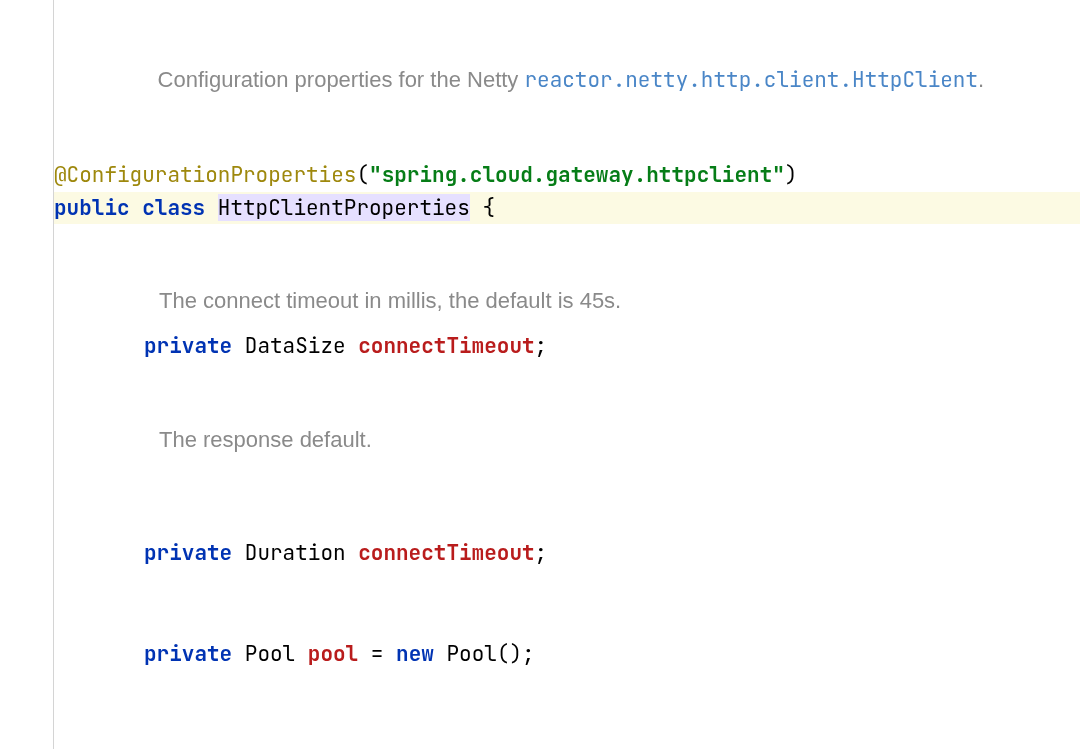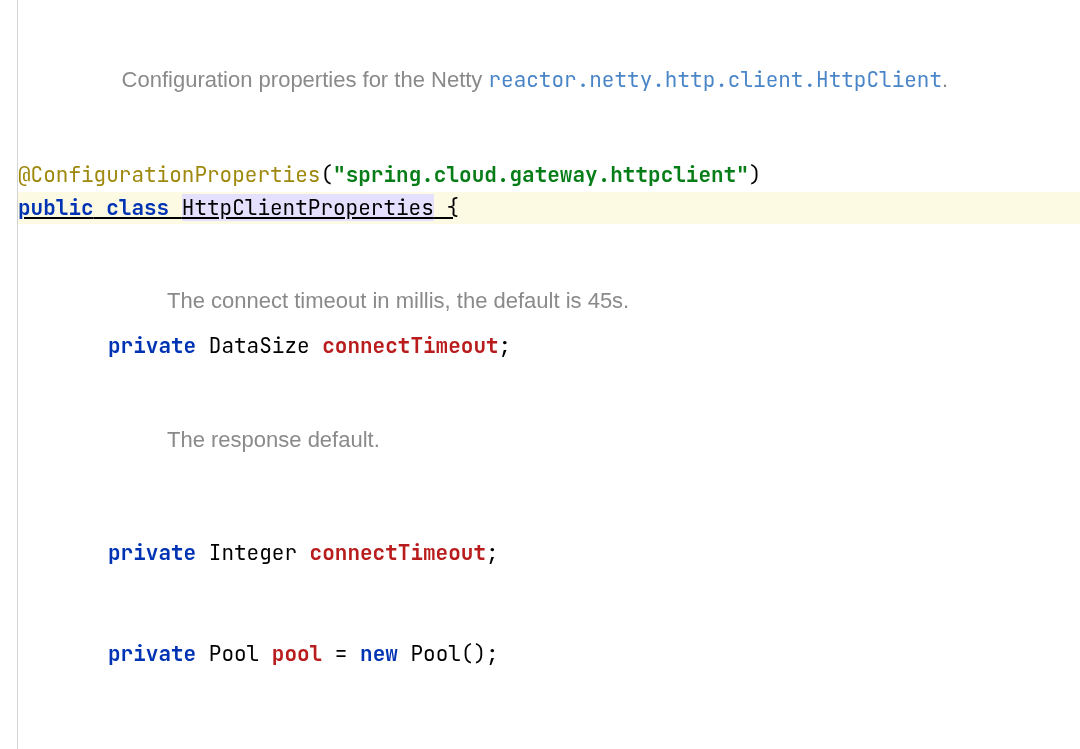--- a/index.html
+++ b/index.html
@@ -10,20 +10,21 @@
     background: #ffffff;
     font-family: "JetBrains Mono", "Fira Code", "Menlo", "Consolas", monospace;
     font-size: 21px;
     line-height: 1.55;
     color: #000;
     overflow: hidden;
   }
   .editor {
     display: flex;
     height: 100%;
+    margin-left: 36px;
   }
   .gutter {
     width: 17px;
     flex: none;
     background: #ffffff;
     border-right: 1px solid #d4d4d4;
   }
   .code-area {
     flex: 1;
     padding: 30px 0 0 0;
@@ -57,21 +58,20 @@
   }
   .inner {
     padding-left: 90px;
   }
   .doc-block {
     display: flex;
     align-items: flex-end;
     margin-left: 90px;
     margin-top: 10px;
     margin-bottom: 10px;
-    gap: 44px;
   }
   .doc-bar {
     width: 3px;
     background: #d4d4d4;
     margin-right: 12px;
   }
   .doc-text {
     color: #8a8a8a;
     font-family: -apple-system, BlinkMacSystemFont, "Segoe UI", Helvetica, Arial, sans-serif;
     font-size: 22px;
@@ -88,21 +88,21 @@
   <div class="code-area">
 
     <div class="line">
       <span class="doc-comment">Configuration properties for the Netty </span><span class="doc-link">reactor.netty.http.client.HttpClient</span><span class="doc-comment">.</span>
     </div>
 
     <div class="spacer-sm"></div>
 
     <div class="line" style="padding-left:0;"><span class="ann">@</span><span class="ann">ConfigurationProperties</span><span class="punct">(</span><span class="string">"spring.cloud.gateway.httpclient"</span><span class="punct">)</span></div>
 
-    <div class="line highlight" style="padding-left:0;text-decoration:underline;"><span class="kw">public</span><span class="kw"> class </span><span class="type classname-sel">HttpClientProperties</span><span class="punct"> {</span></div>
+    <div class="line highlight" style="padding-left:0;"><span class="kw">public</span><span class="kw"> class </span><span class="type classname-sel">HttpClientProperties</span><span class="punct"> {</span></div>
 
     <div class="spacer"></div>
 
     <div class="doc-block">
       <div class="doc-bar"></div>
       <div class="doc-text">The connect timeout in millis, the default is 45s.</div>
     </div>
     <div class="line inner"><span class="kw">private</span><span class="type"> DataSize </span><span class="field">connectTimeout</span><span class="punct">;</span></div>
 
     <div class="spacer"></div>
@@ -110,21 +110,21 @@
     <div class="doc-block">
       <div class="doc-bar"></div>
       <div class="doc-text">The response default.</div>
     </div>
 
     <div class="spacer"></div>
 
     <div class="doc-block">
       <div class="doc-bar"></div>
     </div>
-    <div class="line inner"><span class="kw">private</span><span class="type"> Integer </span><span class="field">connectTimeout</span><span class="punct">;</span></div>
+    <div class="line inner"><span class="kw">private</span><span class="type"> Duration </span><span class="field">connectTimeout</span><span class="punct">;</span></div>
 
     <div class="spacer"></div>
 
     <div class="doc-block">
       <div class="doc-bar"></div>
     </div>
     <div class="line inner"><span class="kw">private</span><span class="type"> Pool </span><span class="field">pool</span><span class="punct"> = </span><span class="kw">new</span><span class="type"> Pool()</span><span class="punct">;</span></div>
 
   </div>
 </div>

